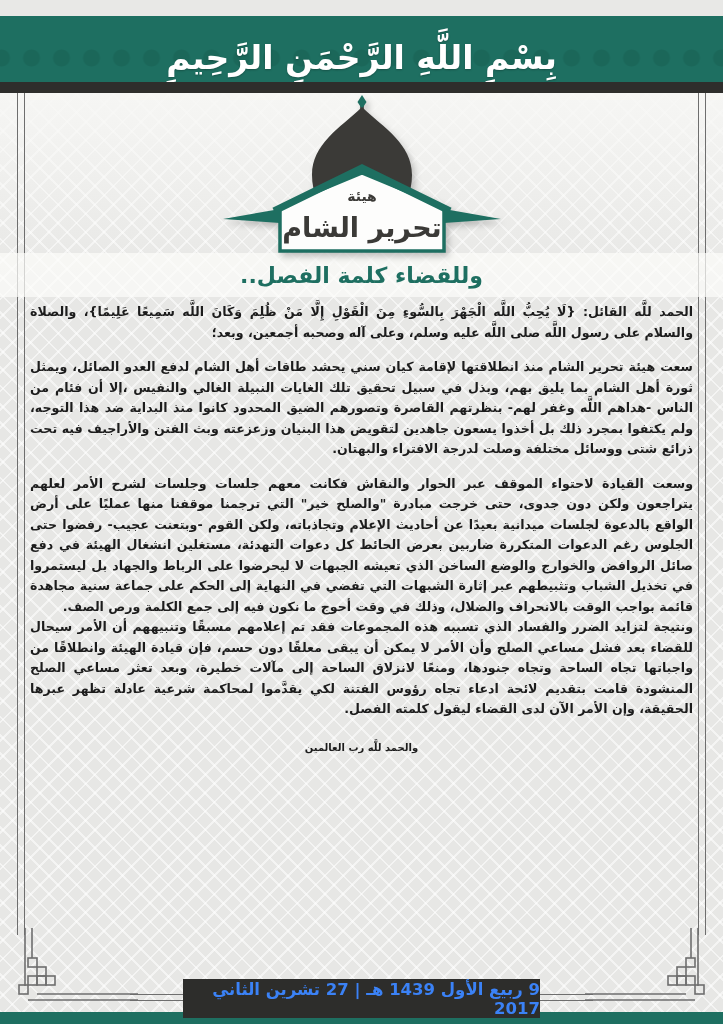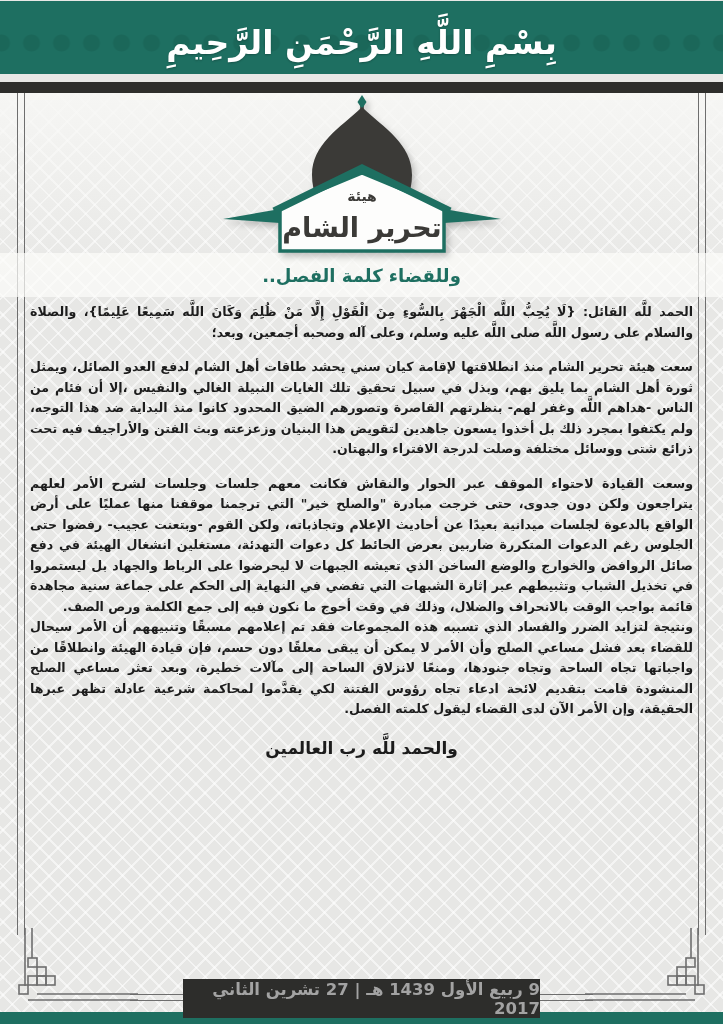--- a/index.html
+++ b/index.html
@@ -14,21 +14,21 @@
     position:relative;
     width:723px;height:1024px;
     margin:0 auto;
     overflow:hidden;
     font-family:"DejaVu Sans",sans-serif;
     direction:rtl;
     background:#e8e8e6;
   }
   
   .header-band{
-    position:absolute;top:1px;left:0;width:723px;height:73px;
+    position:absolute;top:16px;left:0;width:723px;height:73px;
     background:var(--teal);
     z-index:3;
   }
   .header-ornament{
     position:absolute;top:26px;left:0;width:100%;height:32px;
     background-image:radial-gradient(circle,rgba(0,40,30,0.25) 38%,rgba(0,40,30,0) 42%);
     background-size:30px 30px;
     background-position:center;
     opacity:.45;
   }
@@ -71,42 +71,42 @@
     filter:drop-shadow(3px 4px 3px rgba(0,0,0,.22));
   }
   .logo text{font-family:"DejaVu Sans",sans-serif;}
   
   .title-band{
     position:absolute;top:253px;left:0;width:723px;height:44px;
     background:rgba(252,252,250,.72);z-index:3;
     display:flex;align-items:center;justify-content:center;
   }
   .page-title{
-    color:var(--teal);font-size:18px;font-weight:bold;
+    color:var(--teal);font-size:22px;font-weight:bold;
   }
   
   .statement{
     position:absolute;top:302px;right:30px;width:663px;z-index:3;
     color:var(--ink);
     font-size:12.6px;font-weight:bold;
     line-height:20.5px;
     text-align:justify;text-align-last:right;margin-left:45px;
   }
   .statement p{margin-bottom:14px;}
   .statement p.joined{margin-bottom:0;}
   .closing{
     margin-top:18px;text-align:center;text-align-last:center;
-    font-size:17px;
+    font-size:10px;
   }
   
   .date-badge{
     position:absolute;top:979px;left:183px;width:357px;height:39px;
     background:var(--dark);z-index:5;
     display:flex;align-items:center;justify-content:flex-end;
-    color:#a3a3a3;font-size:16.5px;font-weight:bold;
+    color:#3b82f6;font-size:16.5px;font-weight:bold;
   }
   .footer-bar{
     position:absolute;top:1012px;left:0;width:723px;height:12px;
     background:var(--teal);z-index:4;
   }
 </style>
 </head>
 <body>
 
 <div class="page">

